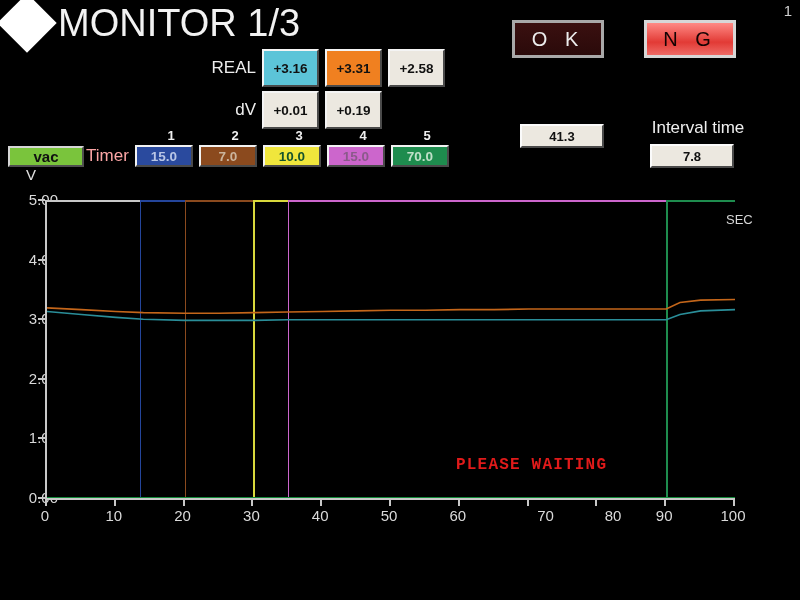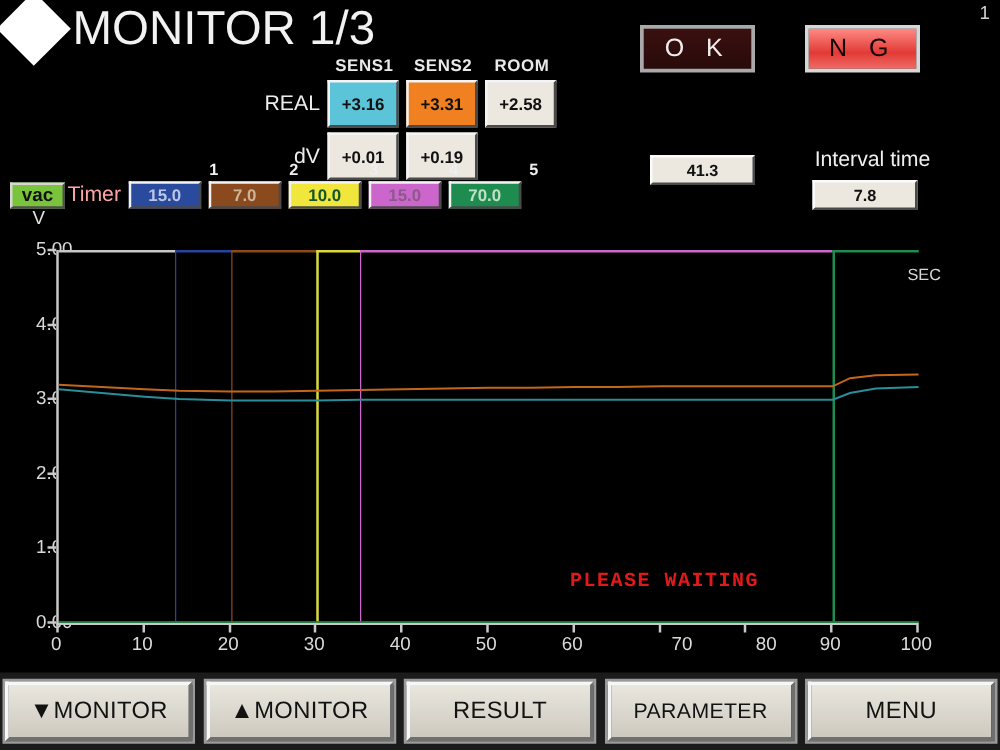--- a/index.html
+++ b/index.html
@@ -75,21 +75,21 @@
   }
 
   
   .timer-area{position:absolute;left:8px;top:128px;}
   .tnum-row{display:flex;margin-left:131px;}
   .tnum-row span{
     width:64px;text-align:center;font-size:13px;font-weight:bold;color:#efefef;
   }
   .timer-line{display:flex;align-items:center;margin-top:2px;}
   .vac-box{
-    width:44px;height:21px;background:#7ac43c;
+    width:76px;height:21px;background:#7ac43c;
     border-top:2px solid #d6d6d6;border-left:2px solid #d6d6d6;
     border-right:2px solid #4f4f4f;border-bottom:2px solid #4f4f4f;
     display:flex;align-items:center;justify-content:center;
     font-size:15px;font-weight:bold;color:#111;box-sizing:border-box;
   }
   .timer-lab{font-size:17px;color:#fca5a5;margin-left:2px;}
   .tbox{
     width:58px;height:22px;margin-left:6px;
     border-top:2px solid #f2f2f2;border-left:2px solid #f2f2f2;
     border-right:2px solid #4a4a4a;border-bottom:2px solid #4a4a4a;
@@ -171,25 +171,20 @@
   <div class="corner-num">1</div>
 
   <div class="lamp lamp-ok">
     <span>O K</span>
   </div>
   <div class="lamp lamp-ng">
     <span>N G</span>
   </div>
 
   <div class="sens-wrap">
-    <div class="sens-hdr">
-      <span>SENS1</span>
-      <span>SENS2</span>
-      <span>ROOM</span>
-    </div>
     <div class="sens-row">
       <div class="sens-lab">REAL</div>
       <div class="val-box vb-cyan">+3.16</div>
       <div class="val-box vb-orange">+3.31</div>
       <div class="val-box vb-beige">+2.58</div>
     </div>
     <div class="sens-row">
       <div class="sens-lab">dV</div>
       <div class="val-box vb-beige">+0.01</div>
       <div class="val-box vb-beige">+0.19</div>
@@ -283,21 +278,14 @@
         <div class="xlab" style="left: 568px;">80</div>
         <div class="xtick-mark" style="left: 619.2px;"></div>
         <div class="xlab" style="left: 619.2px;">90</div>
         <div class="xtick-mark" style="left: 688px;"></div>
         <div class="xlab" style="left: 688px;">100</div>
       </div>
     <div class="sec-lab">SEC</div>
   </div>
   <div class="waiting">PLEASE WAITING</div>
 
-  <div class="btnbar">
-    <div class="btn">▼MONITOR</div>
-    <div class="btn">▲MONITOR</div>
-    <div class="btn">RESULT</div>
-    <div class="btn small">PARAMETER</div>
-    <div class="btn">MENU</div>
-  </div>
 
 </div>
 
 </body></html>

